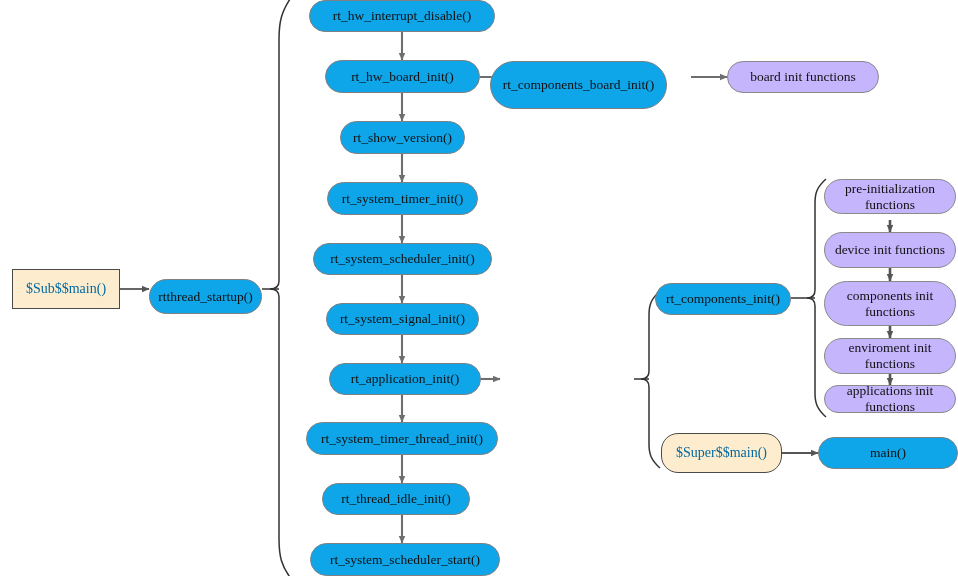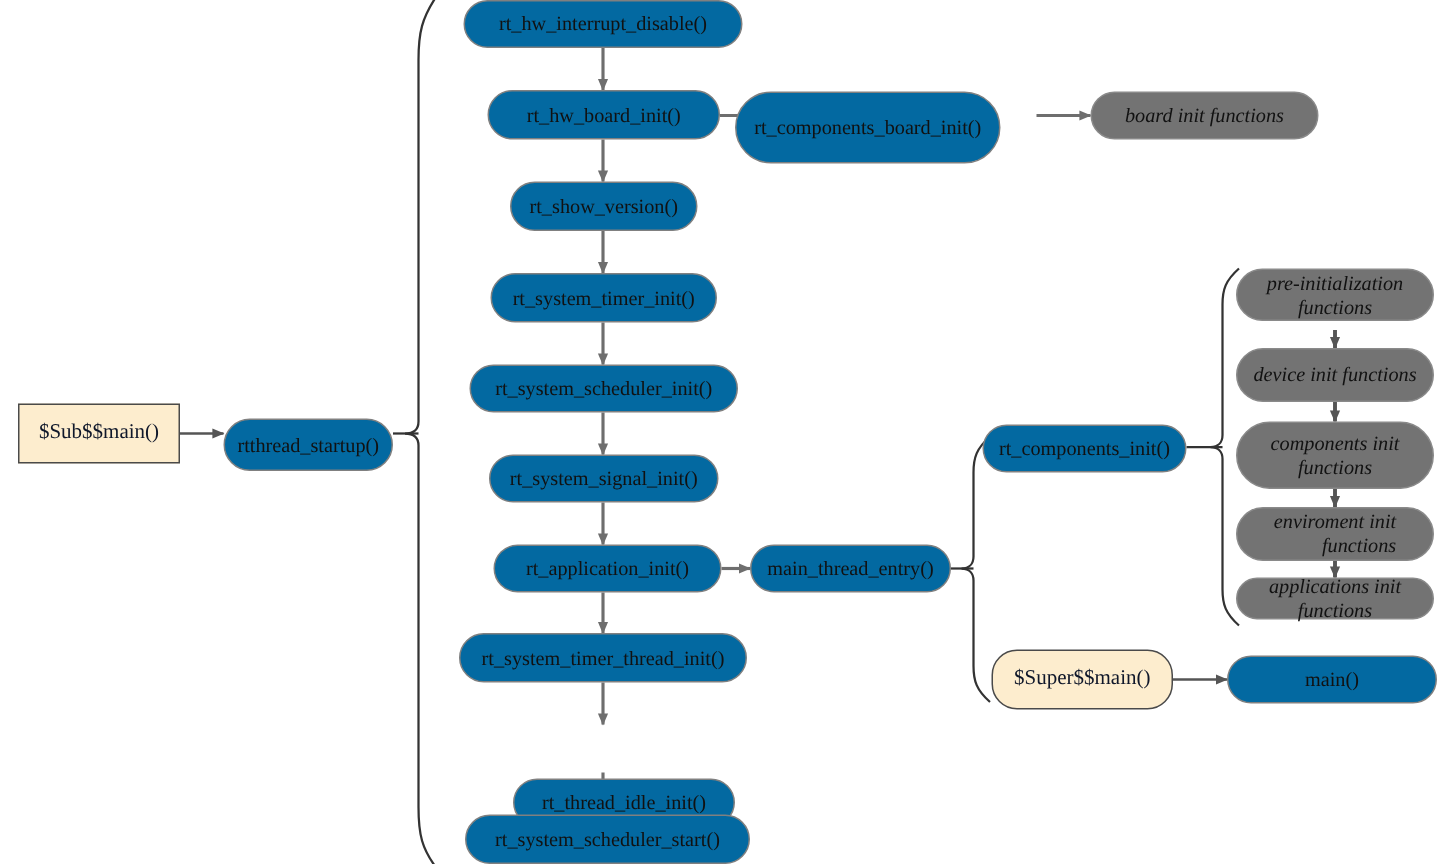--- a/index.html
+++ b/index.html
@@ -13,36 +13,35 @@
     box-sizing:border-box;
     display:flex;align-items:center;justify-content:center;
     text-align:center;
     line-height:1.12;
     font-family:"Liberation Serif","DejaVu Serif",serif;
     white-space:pre-line;
     z-index:3;
   }
   .rounded{
     border-radius:999px;
-    background:#0369a1;
+    background:#0ea5e9;
     border:1.6px solid #808080;
     font-size:13.5px;
     color:#111111;
   }
   .rounded.blue{
-    background:#737373;
+    background:#c4b5fd;
     border:1.6px solid #8a8a8a;
-    font-style:italic;
   }
   .rect{
     background:#fdedce;
     border:1.4px solid #4a4a4a;
     border-radius:0;
     font-size:14px;
-    color:#0f172a;
+    color:#0369a1;
   }
   .multi{line-height:1.16;}
   svg.overlay{position:absolute;left:0;top:0;width:958px;height:576px;pointer-events:none;z-index:1;}
 </style>
 </head>
 <body>
 
 <div id="canvas">
 
   <svg class="overlay" viewBox="0 0 958 576" xmlns="http://www.w3.org/2000/svg">
@@ -116,43 +115,42 @@
   <div class="node rounded" style="left:327px;top:182px;width:151px;height:33px;">rt_system_timer_init()</div>
 
   <div class="node rounded" style="left:313px;top:243px;width:179px;height:32px;">rt_system_scheduler_init()</div>
 
   <div class="node rounded" style="left:326px;top:303px;width:153px;height:32px;">rt_system_signal_init()</div>
 
   <div class="node rounded" style="left:329px;top:363px;width:152px;height:32px;">rt_application_init()</div>
 
   <div class="node rounded" style="left:306px;top:422px;width:192px;height:33px;">rt_system_timer_thread_init()</div>
 
-  <div class="node rounded" style="left:342px;top:483px;width:148px;height:32px;margin-top:36px;">rt_thread_idle_init()</div>
+  <div class="node rounded" style="left:322px;top:483px;width:148px;height:32px;">rt_thread_idle_init()</div>
 
   <div class="node rounded" style="left:310px;top:543px;width:190px;height:33px;">rt_system_scheduler_start()</div>
 
   <div class="node rounded" style="left:490px;top:61px;width:177px;height:48px;">rt_components_board_init()</div>
 
   <div class="node rounded blue" style="left:727px;top:61px;width:152px;height:32px;">board init functions</div>
 
-  <div class="node rounded" style="left:500px;top:363px;width:134px;height:32px;">main_thread_entry()</div>
 
   <div class="node rounded" style="left:655px;top:283px;width:136px;height:32px;">rt_components_init()</div>
 
   <div class="node rect" style="left:661px;top:433px;width:121px;height:40px;border-radius:17px;">$Super$$main()</div>
 
   <div class="node rounded" style="left:818px;top:437px;width:140px;height:32px;">main()</div>
 
   <div class="node rounded blue multi" style="left:824px;top:179px;width:132px;height:35px;">pre-initialization
 functions</div>
 
   <div class="node rounded blue" style="left:824px;top:232px;width:132px;height:36px;">device init functions</div>
 
   <div class="node rounded blue multi" style="left:824px;top:281px;width:132px;height:45px;">components init
 functions</div>
 
-  <div class="node rounded blue multi" style="left:824px;top:338px;width:132px;height:36px;text-align:right;">enviroment init
+  <div class="node rounded blue multi" style="left:824px;top:338px;width:132px;height:36px;">enviroment init
 functions</div>
 
   <div class="node rounded blue multi" style="left:824px;top:385px;width:132px;height:28px;">applications init
 functions</div>
 
 </div>
 
 </body></html>

